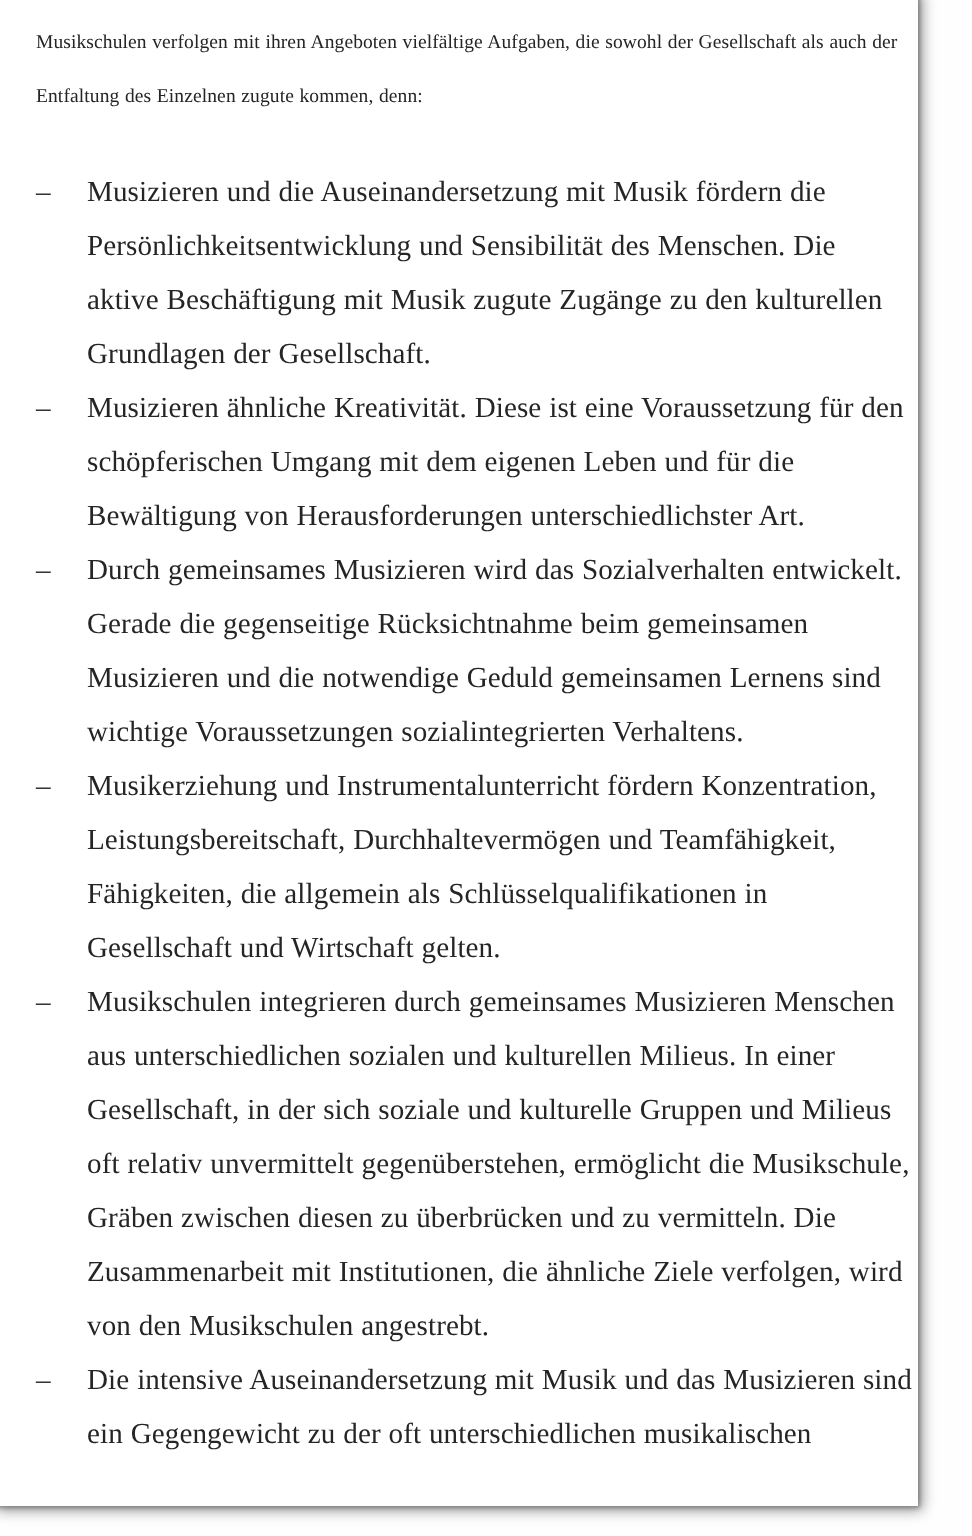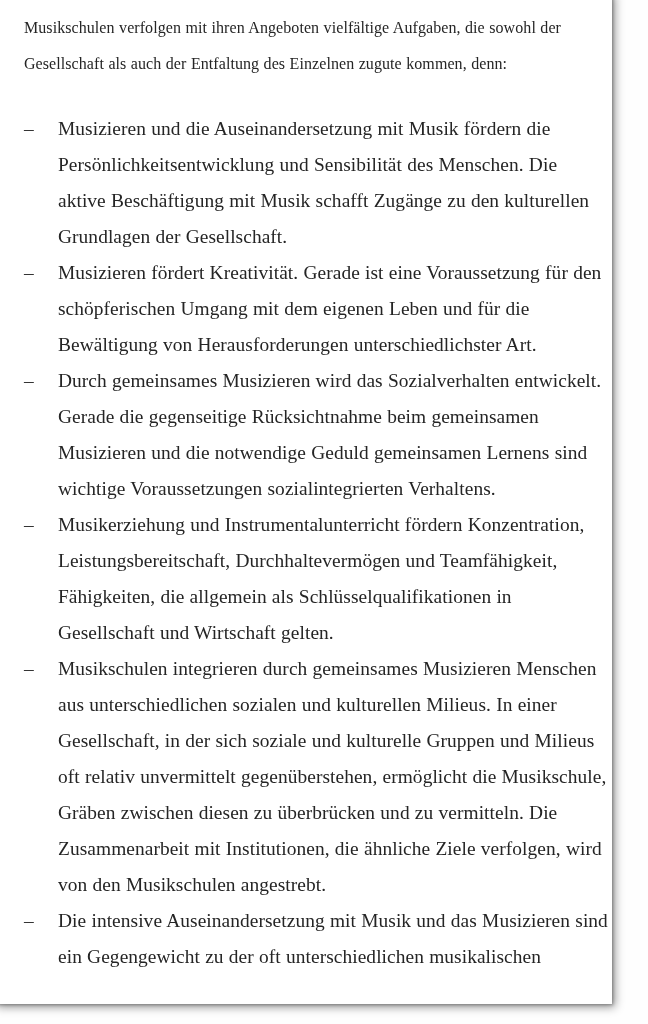--- a/index.html
+++ b/index.html
@@ -47,21 +47,21 @@
 
   
   .doc-body {
     position: absolute;
     left: 30px;
     top: 18px;
     width: 580px;
   }
 
   .intro-paragraph {
-    font-size: 16px;
+    font-size: 13px;
     line-height: 36px;
     color: #252525;
     text-align: left;
     width: 582px;
     margin: 0;
     letter-spacing: 0.07px;
     word-spacing: 0.4px;
   }
 
   .list-gap {
@@ -109,25 +109,25 @@
     <div class="sheet-inner">
       <div class="doc-body">
 
         <p class="intro-paragraph">Musikschulen verfolgen mit ihren Angeboten vielfältige Aufgaben, die sowohl der Gesellschaft als auch der Entfaltung des Einzelnen zugute kommen, denn:</p>
 
         <div class="list-gap"></div>
 
         <ul class="bullet-list">
           <li>
             <span class="dash-marker">–</span>
-            <span class="item-text">Musizieren und die Auseinandersetzung mit Musik fördern die Persönlichkeitsentwicklung und Sensibilität des Menschen. Die aktive Beschäftigung mit Musik schafft Zugänge zu den kulturellen Grundlagen der Gesellschaft.</span>
+            <span class="item-text">Musizieren und die Auseinandersetzung mit Musik fördern die Persönlichkeitsentwicklung und Sensibilität des Menschen. Die aktive Beschäftigung mit Musik zugute Zugänge zu den kulturellen Grundlagen der Gesellschaft.</span>
           </li>
           <li>
             <span class="dash-marker">–</span>
-            <span class="item-text">Musizieren fördert Kreativität. Gerade ist eine Voraussetzung für den schöpferischen Umgang mit dem eigenen Leben und für die Bewältigung von Herausforderungen unterschiedlichster Art.</span>
+            <span class="item-text">Musizieren ähnliche Kreativität. Diese ist eine Voraussetzung für den schöpferischen Umgang mit dem eigenen Leben und für die Bewältigung von Herausforderungen unterschiedlichster Art.</span>
           </li>
           <li>
             <span class="dash-marker">–</span>
             <span class="item-text">Durch gemeinsames Musizieren wird das Sozialverhalten entwickelt. Gerade die gegenseitige Rücksichtnahme beim gemeinsamen Musizieren und die notwendige Geduld gemeinsamen Lernens sind wichtige Voraussetzungen sozialintegrierten Verhaltens.</span>
           </li>
           <li>
             <span class="dash-marker">–</span>
             <span class="item-text">Musikerziehung und Instrumentalunterricht fördern Konzentration, Leistungsbereitschaft, Durchhaltevermögen und Teamfähigkeit, Fähigkeiten, die allgemein als Schlüsselqualifikationen in Gesellschaft und Wirtschaft gelten.</span>
           </li>
           <li>

